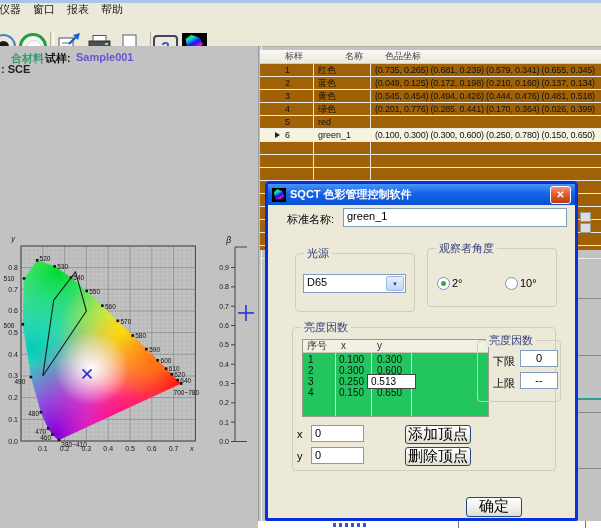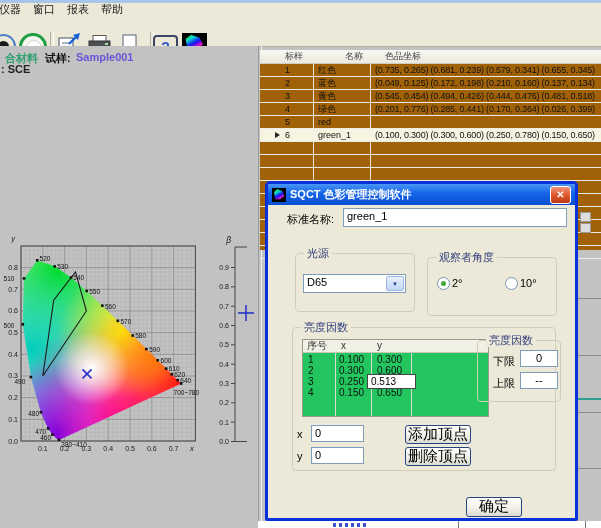--- a/index.html
+++ b/index.html
@@ -135,21 +135,21 @@
   <div class="abs help-box">?</div>
   <div class="abs sqct" id="sqct-tool">
     <div class="gam"></div>
     <div class="cap">SQCT</div>
   </div>
 </div>
 
 <div class="abs" id="leftpanel"></div>
 <div class="abs" id="vdivider"></div>
 <div class="abs" id="infobar">
-  <span class="abs" style="left:5px;top:5px;color:#33a06f;">合材料</span>
+  <span class="abs" style="left:11px;top:5px;color:#33a06f;">合材料</span>
   <span class="abs" style="left:45px;top:5px;color:#111;">试样:</span>
   <span class="abs" style="left:76px;top:5px;color:#6655d8;">Sample001</span>
   <span class="abs" style="left:1px;top:17px;color:#222;">: SCE</span>
 </div>
 
 <div class="abs" id="stdtable">
   <div class="colline" style="left:53px;"></div>
   <div class="colline" style="left:110px;"></div>
   <div id="stdhead">
     <span class="abs" style="left:25px;">标样</span>
@@ -456,21 +456,21 @@
 
 
   <div class="grp" style="left:27px;top:69px;width:118px;height:57px;">
     <span class="lg">光源</span>
   </div>
   <div class="tbox" style="left:35px;top:90px;width:95px;height:17px;">
     <span>D65</span>
     <div id="combo-btn">▼</div>
   </div>
 
-  <div class="grp" style="left:159px;top:73px;width:128px;height:57px;">
+  <div class="grp" style="left:159px;top:64px;width:128px;height:57px;">
     <span class="lg">观察者角度</span>
   </div>
   <div class="radio on" style="left:169px;top:93px;"></div>
   <span class="rlabel" style="left:184px;top:93px;">2°</span>
   <div class="radio" style="left:237px;top:93px;"></div>
   <span class="rlabel" style="left:252px;top:93px;">10°</span>
 
   <div class="grp" style="left:24px;top:143px;width:262px;height:142px;">
     <span class="lg">亮度因数</span>
   </div>

